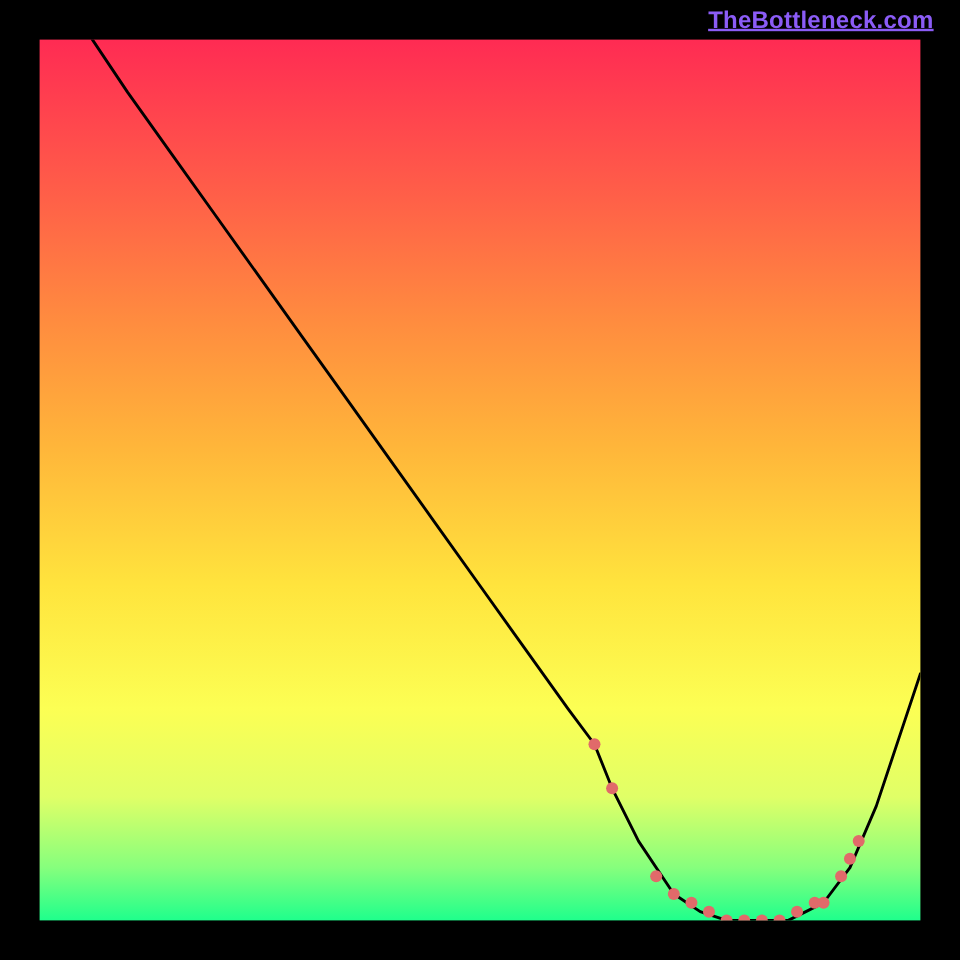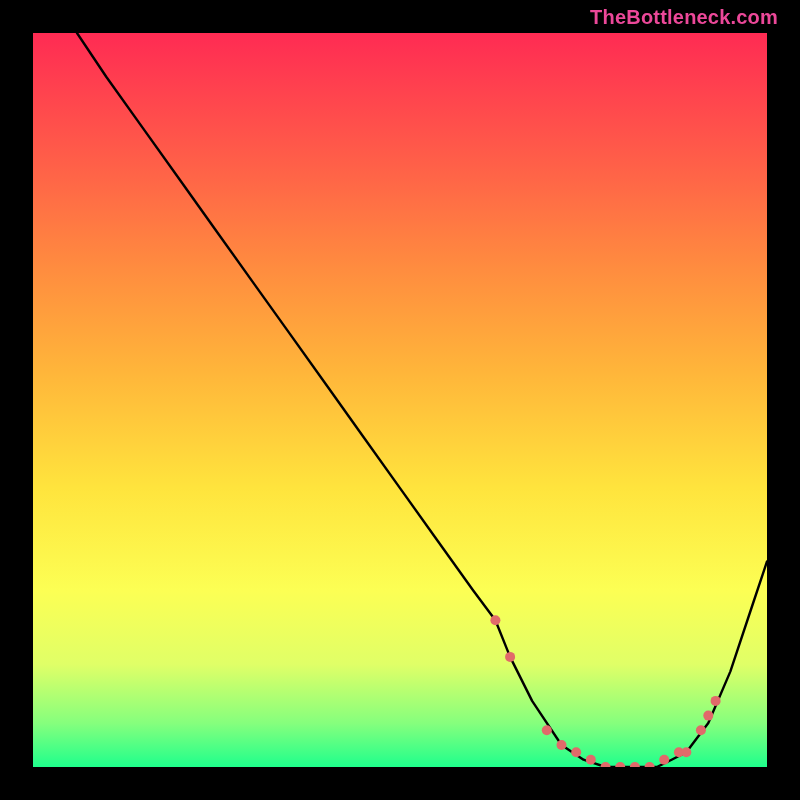--- a/index.html
+++ b/index.html
@@ -35,24 +35,25 @@
       #fcff54 76%,
       #e0ff67 86%,
       #86ff7d 94%,
       #1fff8c 100%
     );
   }
   .attrib {
     position: absolute;
     top: 6px;
     right: 22px;
-    color: #ec4899;
+    color: #8b5cf6;
     font-size: 20px;
     font-weight: 600;
     letter-spacing: 0.2px;
+    text-decoration: underline;
   }
   svg.curve {
     position: absolute;
     left: 0;
     top: 0;
     width: 734px;
     height: 734px;
   }
 </style>
 </head>

